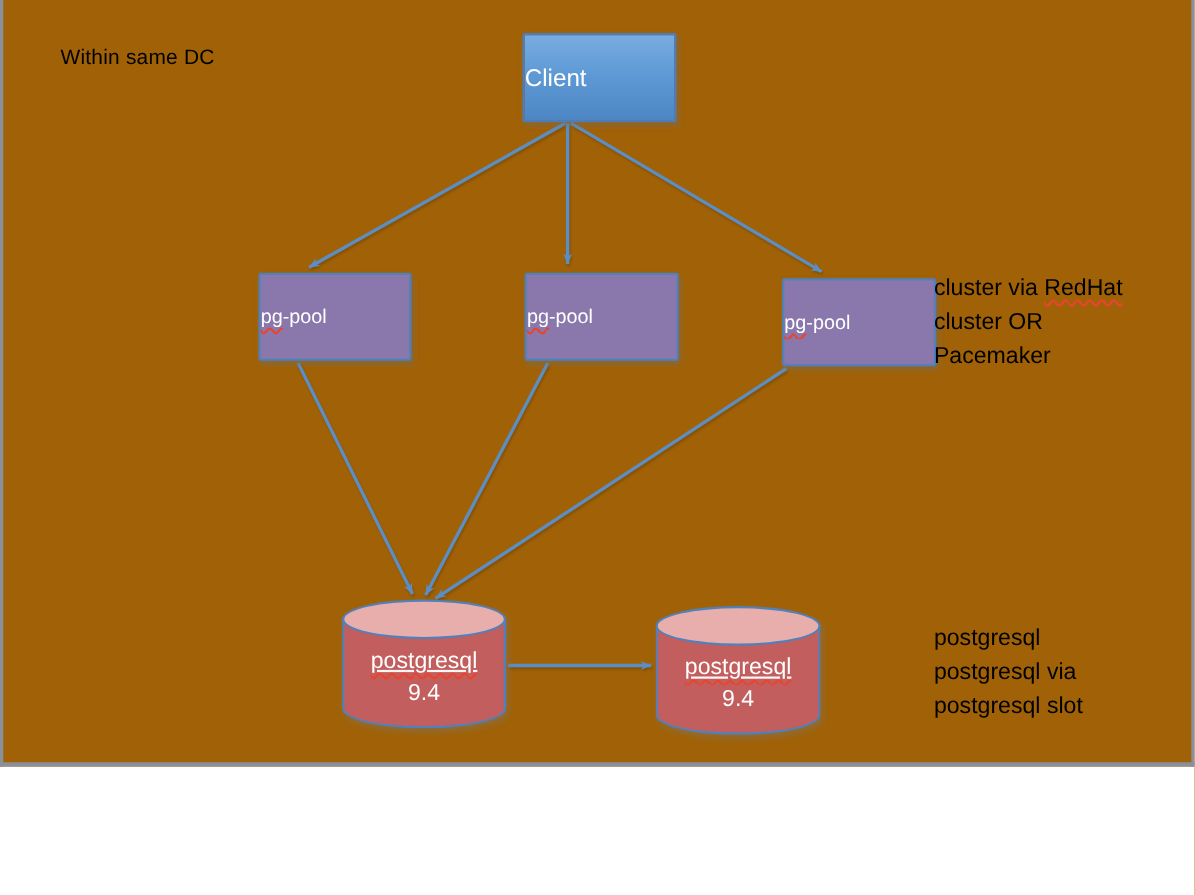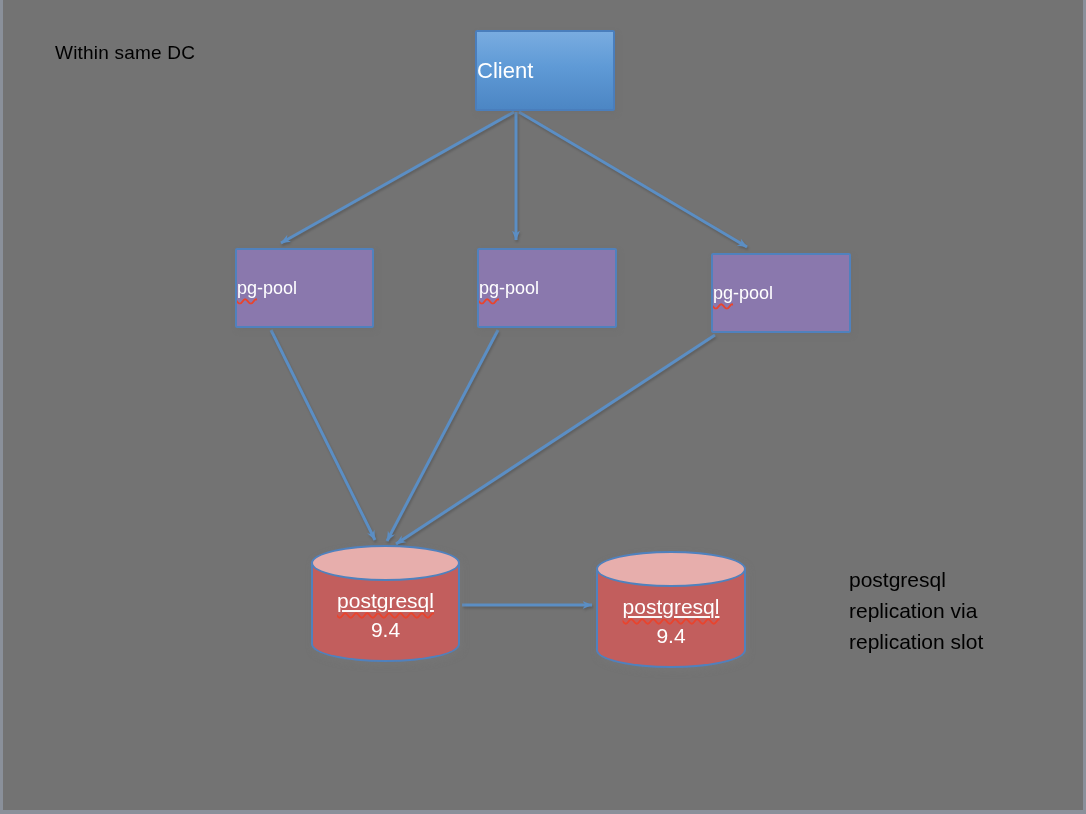--- a/index.html
+++ b/index.html
@@ -1,22 +1,22 @@
 <!DOCTYPE html>
 <html><head>
 <meta charset="utf-8">
 <style>
   * { margin:0; padding:0; box-sizing:border-box; }
   html,body { background:#ffffff; }
   body { font-family:"Liberation Sans", sans-serif; }
 
   .canvas {
     position:relative;
-    width:1086px; height:814px;
-    background:#737373;
+    width:1086px; height:697px;
+    background:#a16207;
     border-left:3px solid #8a909a;
     border-right:3px solid #8a909a;
     border-bottom:4px solid #8a909a;
     overflow:hidden;
   }
 
   .arrow-layer {
     position:absolute; left:0; top:0; width:1086px; height:814px;
     filter: drop-shadow(1px 2px 1px rgba(0,0,0,0.18));
     pointer-events:none;
@@ -142,20 +142,25 @@
 
   <div class="cyl cyl-2">
     <div class="cyl-top"></div>
     <div class="cyl-body"></div>
     <div class="cyl-label">
       <span class="wu"><span class="sq">postgresql</span></span><br>
       <span>9.4</span>
     </div>
   </div>
 
+  <div class="note note-cluster">
+    <span>cluster via </span><span class="sq">RedHat</span><br>
+    <span>cluster OR</span><br>
+    <span>Pacemaker</span>
+  </div>
 
   <div class="note note-replication">
     <span>postgresql</span><br>
-    <span>replication via</span><br>
-    <span>replication slot</span>
+    <span>postgresql via</span><br>
+    <span>postgresql slot</span>
   </div>
 
 </div>
 
 </body></html>

